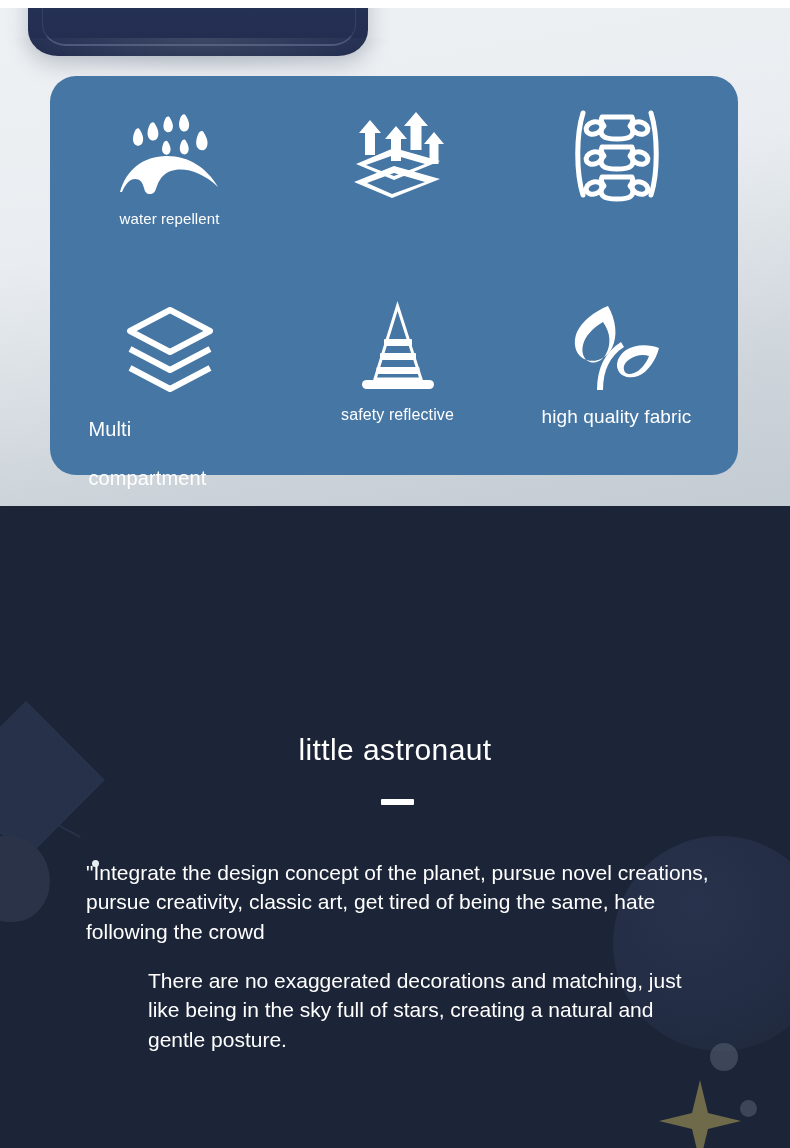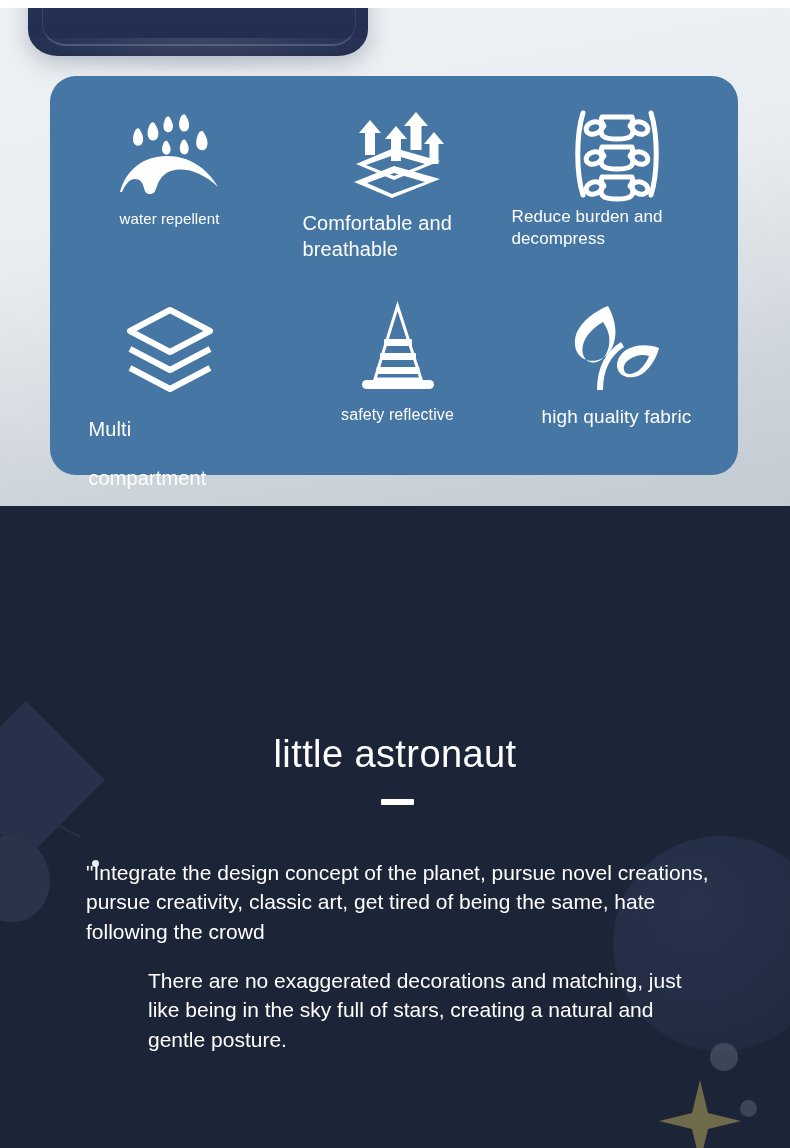--- a/index.html
+++ b/index.html
@@ -153,21 +153,21 @@
     background: #2a3348;
     border-radius: 44% 56% 50% 50%;
   }
 
   #space-title {
     position: absolute;
     left: 0; top: 733px;
     width: 790px;
     text-align: center;
     color: #ffffff;
-    font-size: 38px;
+    font-size: 30px;
     letter-spacing: 0.4px;
     z-index: 5;
   }
   #title-divider {
     position: absolute;
     left: 381px; top: 799px;
     width: 33px; height: 6px;
     background: #ffffff;
     border-radius: 1px;
     z-index: 5;
@@ -240,21 +240,20 @@
                 <path d="M24 14l11 13h-6v22h-10V27h-6z"></path>
                 <path d="M50 20l11 13h-6v22H45V33h-6z"></path>
                 <path d="M70 6l12 14h-6.5v24h-11V20H58z"></path>
                 <path d="M88 26l10 12h-5.5v20h-9V38H78z"></path>
                 <path d="M46 43L12 58l34 15 44-18-44-12zm0 6l30 8-30 12-22-10 22-10z" opacity="0"></path>
                 <path d="M48 42L10 58l38 16 46-19-46-13zm0 7l31 9-31 12L20 59l28-10z"></path>
                 <path d="M48 60L8 76l38 16 48-19-46-13zm0 7l31 9-33 12-25-11 27-10z"></path>
               </g>
             </svg>
           </div>
-          <div class="feature-label">Comfortable and breathable</div>
         </div>
 
         <div class="feature-cell r0 c2">
           <div class="feature-icon">
             <svg width="102" height="98" viewBox="0 0 102 98">
               <g fill="none" stroke="#ffffff" stroke-width="5" stroke-linecap="round">
                 <path d="M17 8C10 30 10 68 17 90"></path>
                 <path d="M85 8c7 22 7 60 0 82"></path>
               </g>
               <g fill="none" stroke="#ffffff" stroke-width="5" stroke-linejoin="round">
@@ -263,21 +262,20 @@
                 <ellipse cx="74" cy="23" rx="8" ry="6" transform="rotate(18 74 23)"></ellipse>
                 <path d="M36 42h30c2 4 0 6-2 9 3 3 4 7 1 10-4 4-24 4-28 0-3-3-2-7 1-10-2-3-4-5-2-9z"></path>
                 <ellipse cx="28" cy="53" rx="8" ry="6" transform="rotate(-18 28 53)"></ellipse>
                 <ellipse cx="74" cy="53" rx="8" ry="6" transform="rotate(18 74 53)"></ellipse>
                 <path d="M36 72h30c2 4 0 6-2 9 3 3 4 7 1 10-4 4-24 4-28 0-3-3-2-7 1-10-2-3-4-5-2-9z"></path>
                 <ellipse cx="28" cy="83" rx="8" ry="6" transform="rotate(-18 28 83)"></ellipse>
                 <ellipse cx="74" cy="83" rx="8" ry="6" transform="rotate(18 74 83)"></ellipse>
               </g>
             </svg>
           </div>
-          <div class="feature-label">Reduce burden and decompress</div>
         </div>
 
         <div class="feature-cell r1 c1">
           <div class="feature-icon">
             <svg width="100" height="96" viewBox="0 0 100 96">
               <g fill="#ffffff">
                 <path d="M48.6 4l1.8 0 2.8 10-7.4 0z" opacity="0"></path>
                 <path d="M49.5 5L73 78H27L49.5 5z" fill="none" stroke="#ffffff" stroke-width="3"></path>
                 <rect x="36" y="38" width="28" height="7" rx="1"></rect>
                 <rect x="32" y="52" width="36" height="7" rx="1"></rect>

